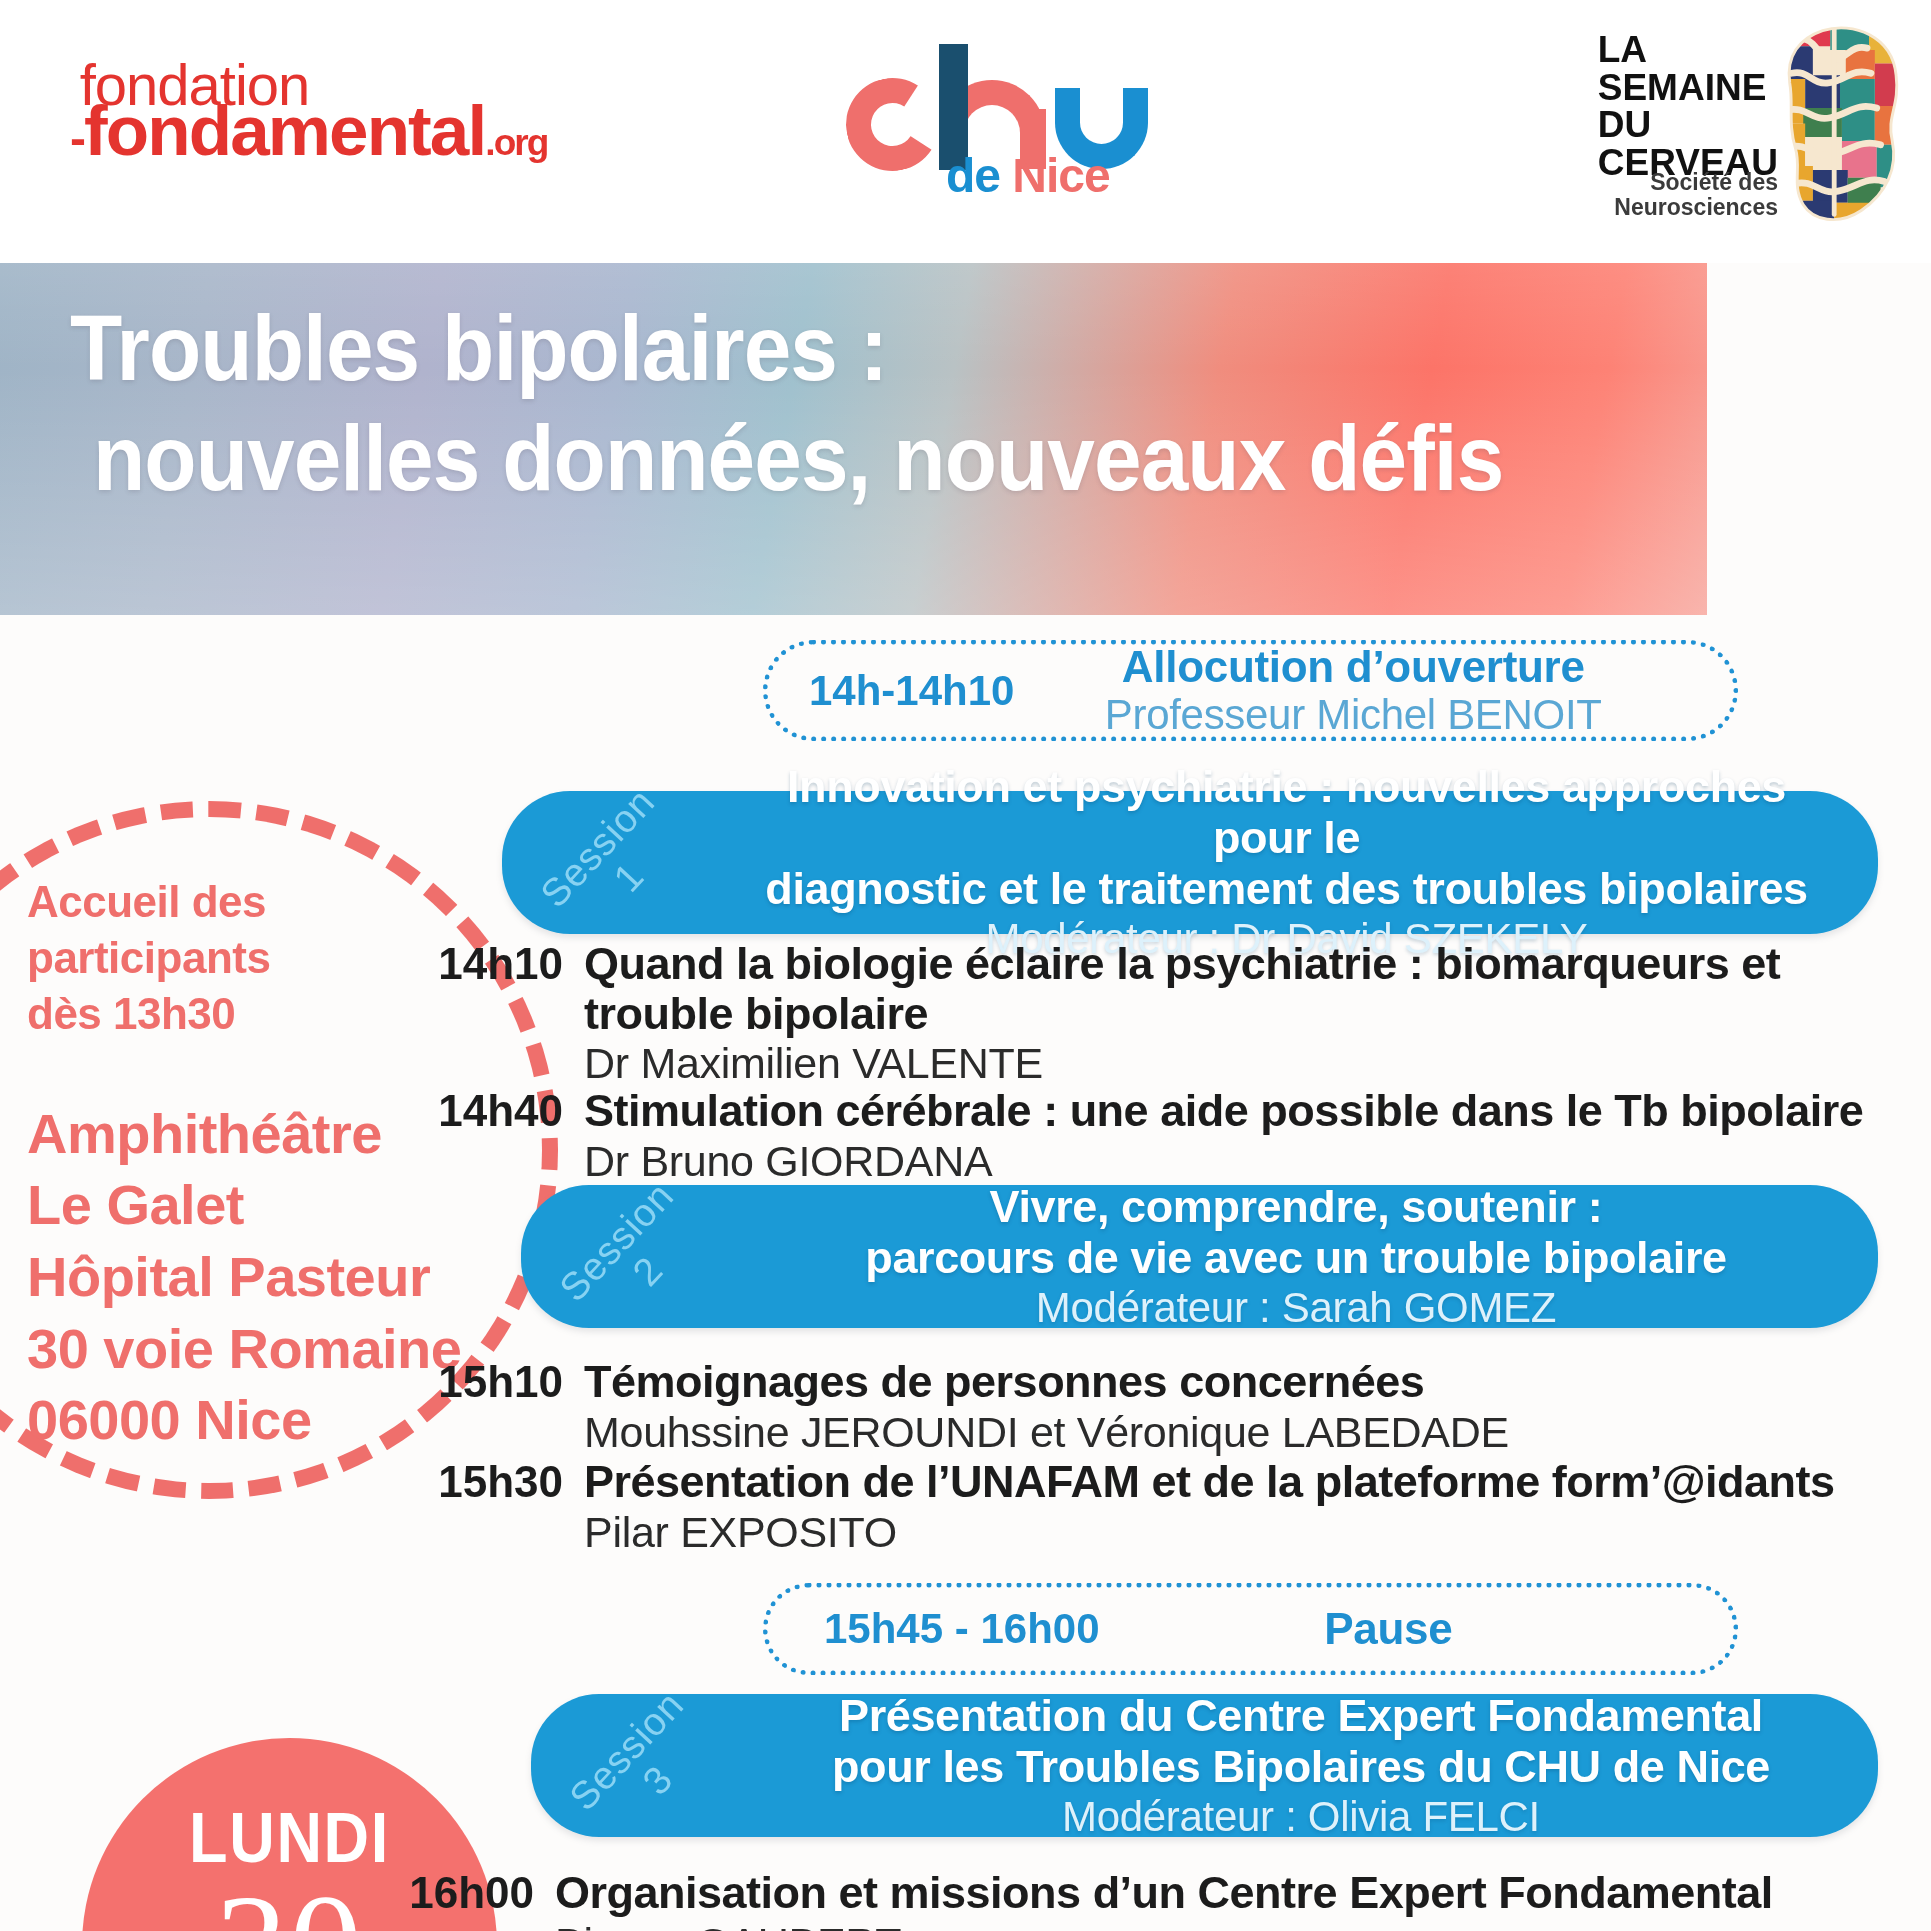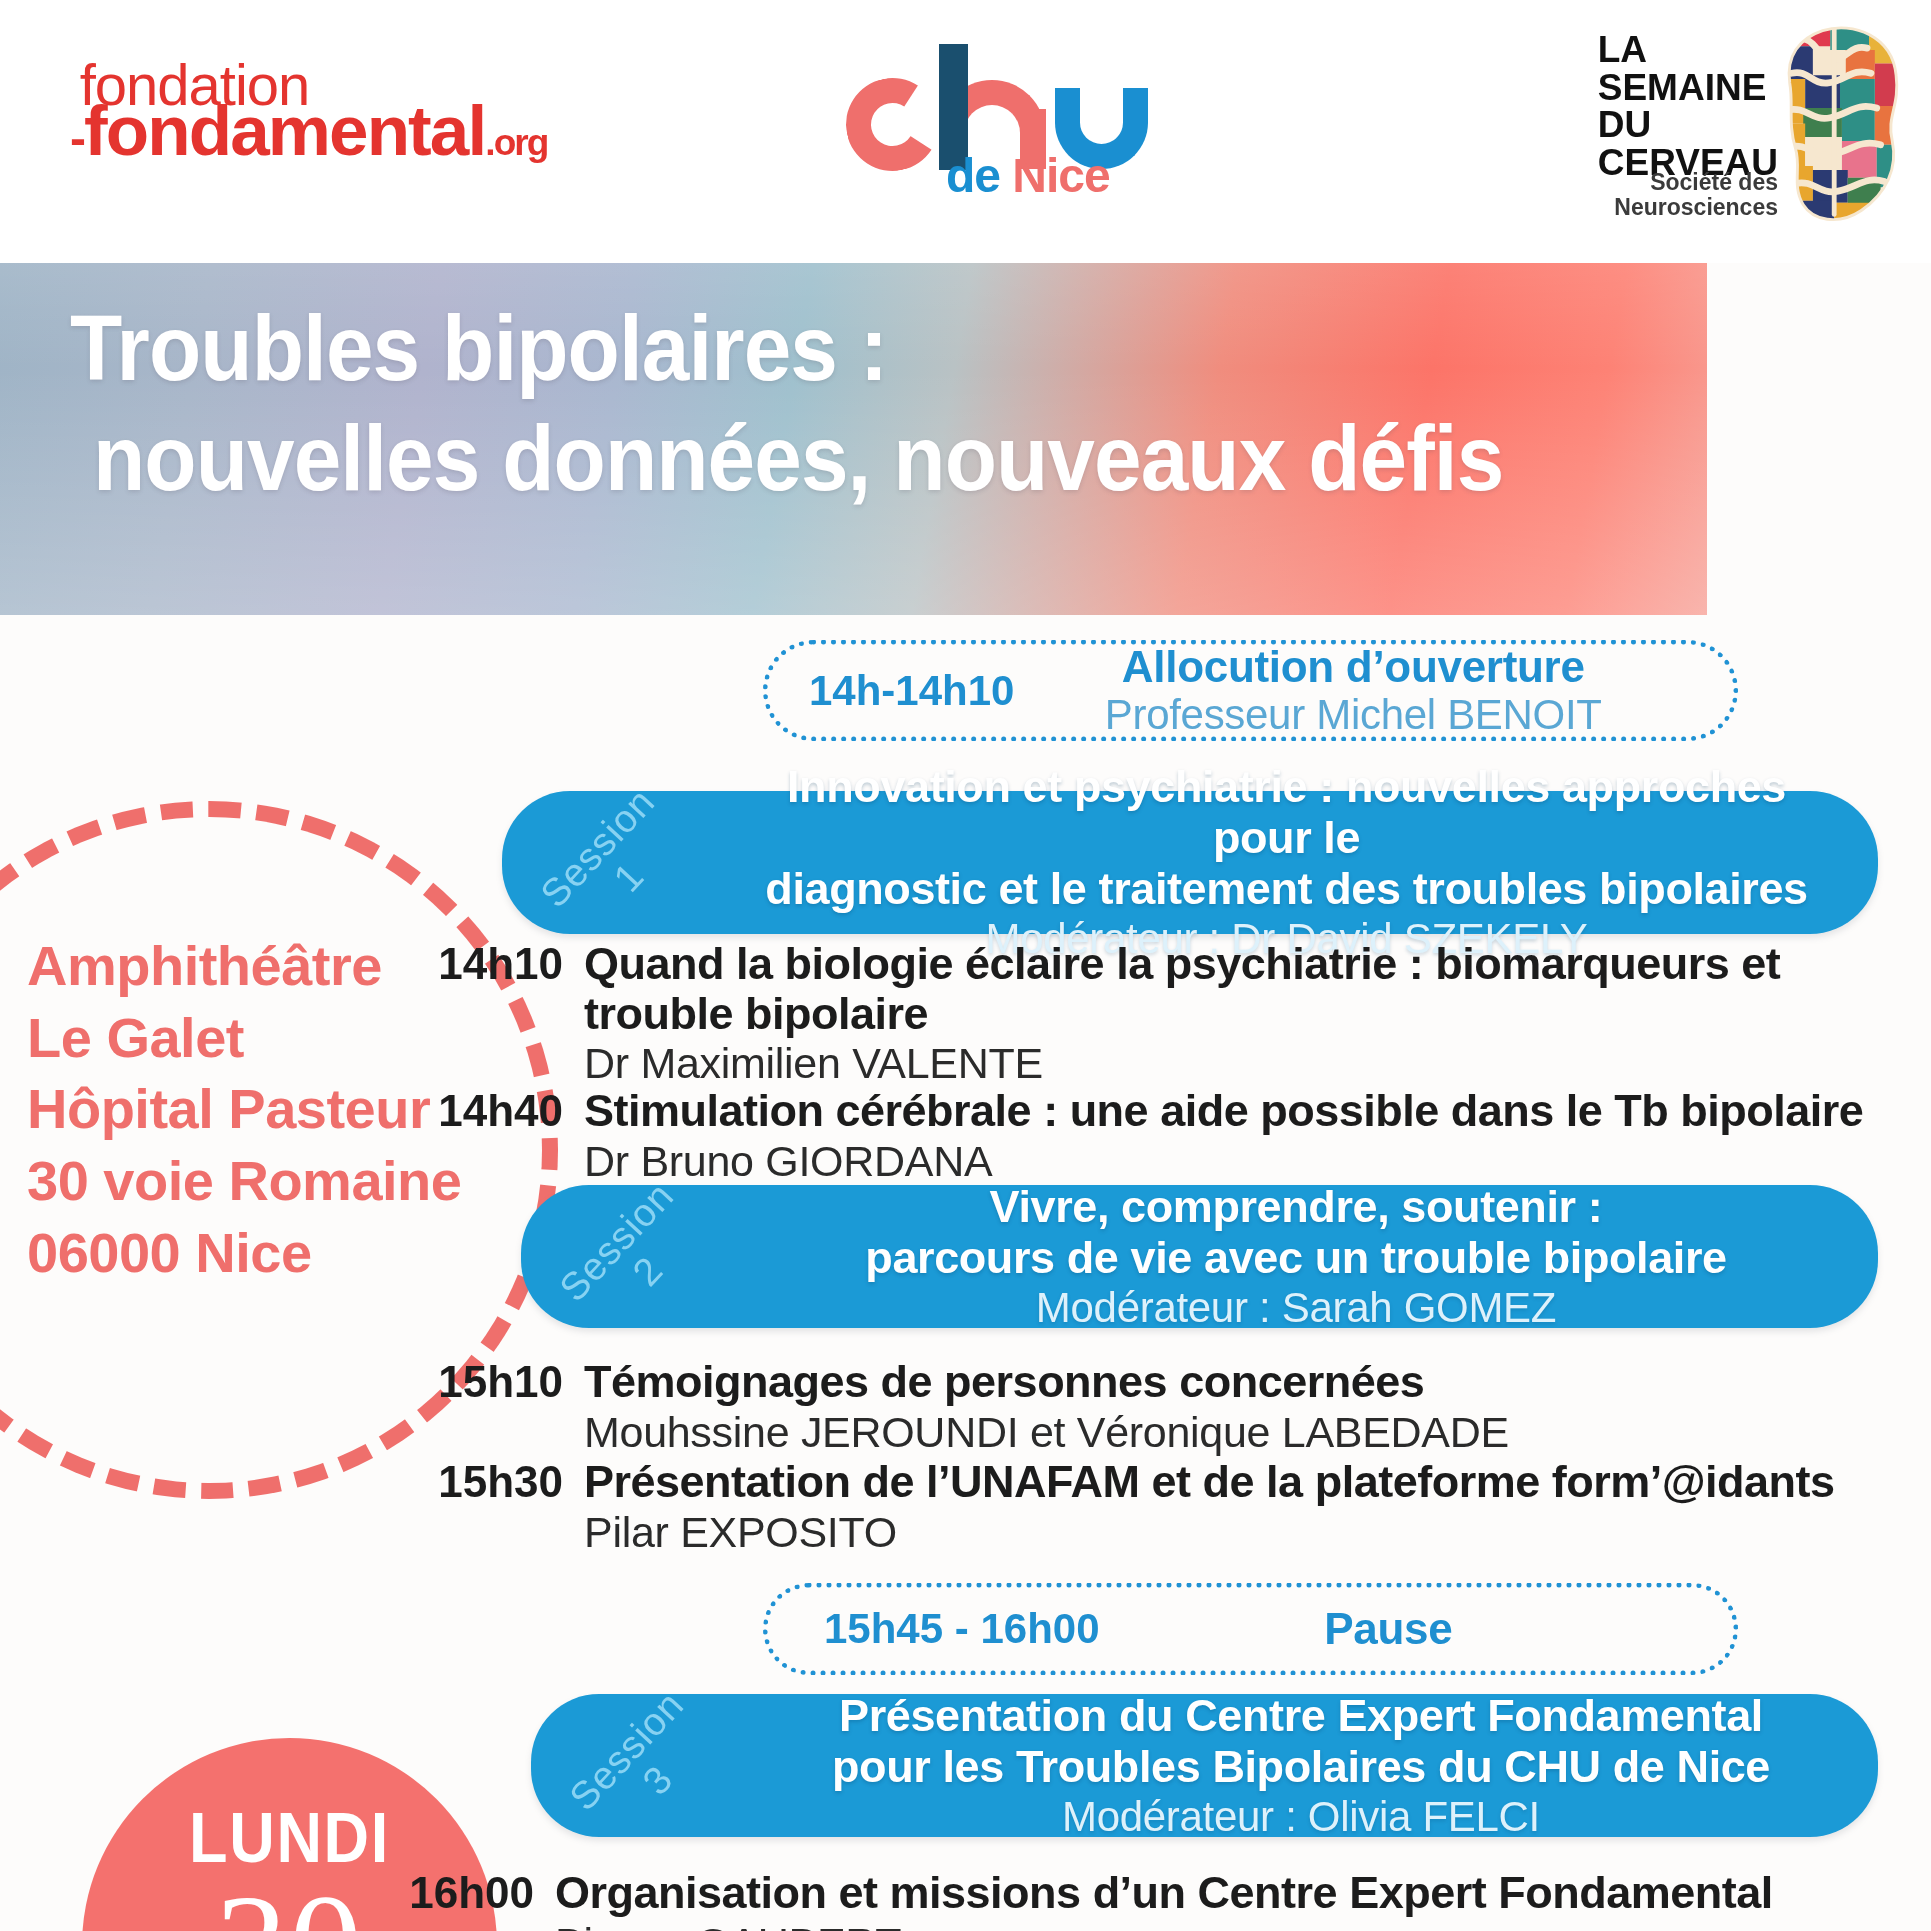--- a/index.html
+++ b/index.html
@@ -323,20 +323,25 @@
 <div id="title-banner">
   <div id="title-text">
     <span class="l1">Troubles bipolaires :</span>
     <span class="l2">nouvelles données, nouveaux défis</span>
   </div>
 </div>
 
 <div id="dashed-circle"></div>
 
 <div id="venue-block">
+  <div class="venue-small">
+    <div>Accueil des</div>
+    <div>participants</div>
+    <div>dès 13h30</div>
+  </div>
   <div class="venue-big">
     <div>Amphithéâtre</div>
     <div>Le Galet</div>
     <div>Hôpital Pasteur</div>
     <div>30 voie Romaine</div>
     <div>06000 Nice</div>
   </div>
 </div>
 
 <div id="date-circle">

